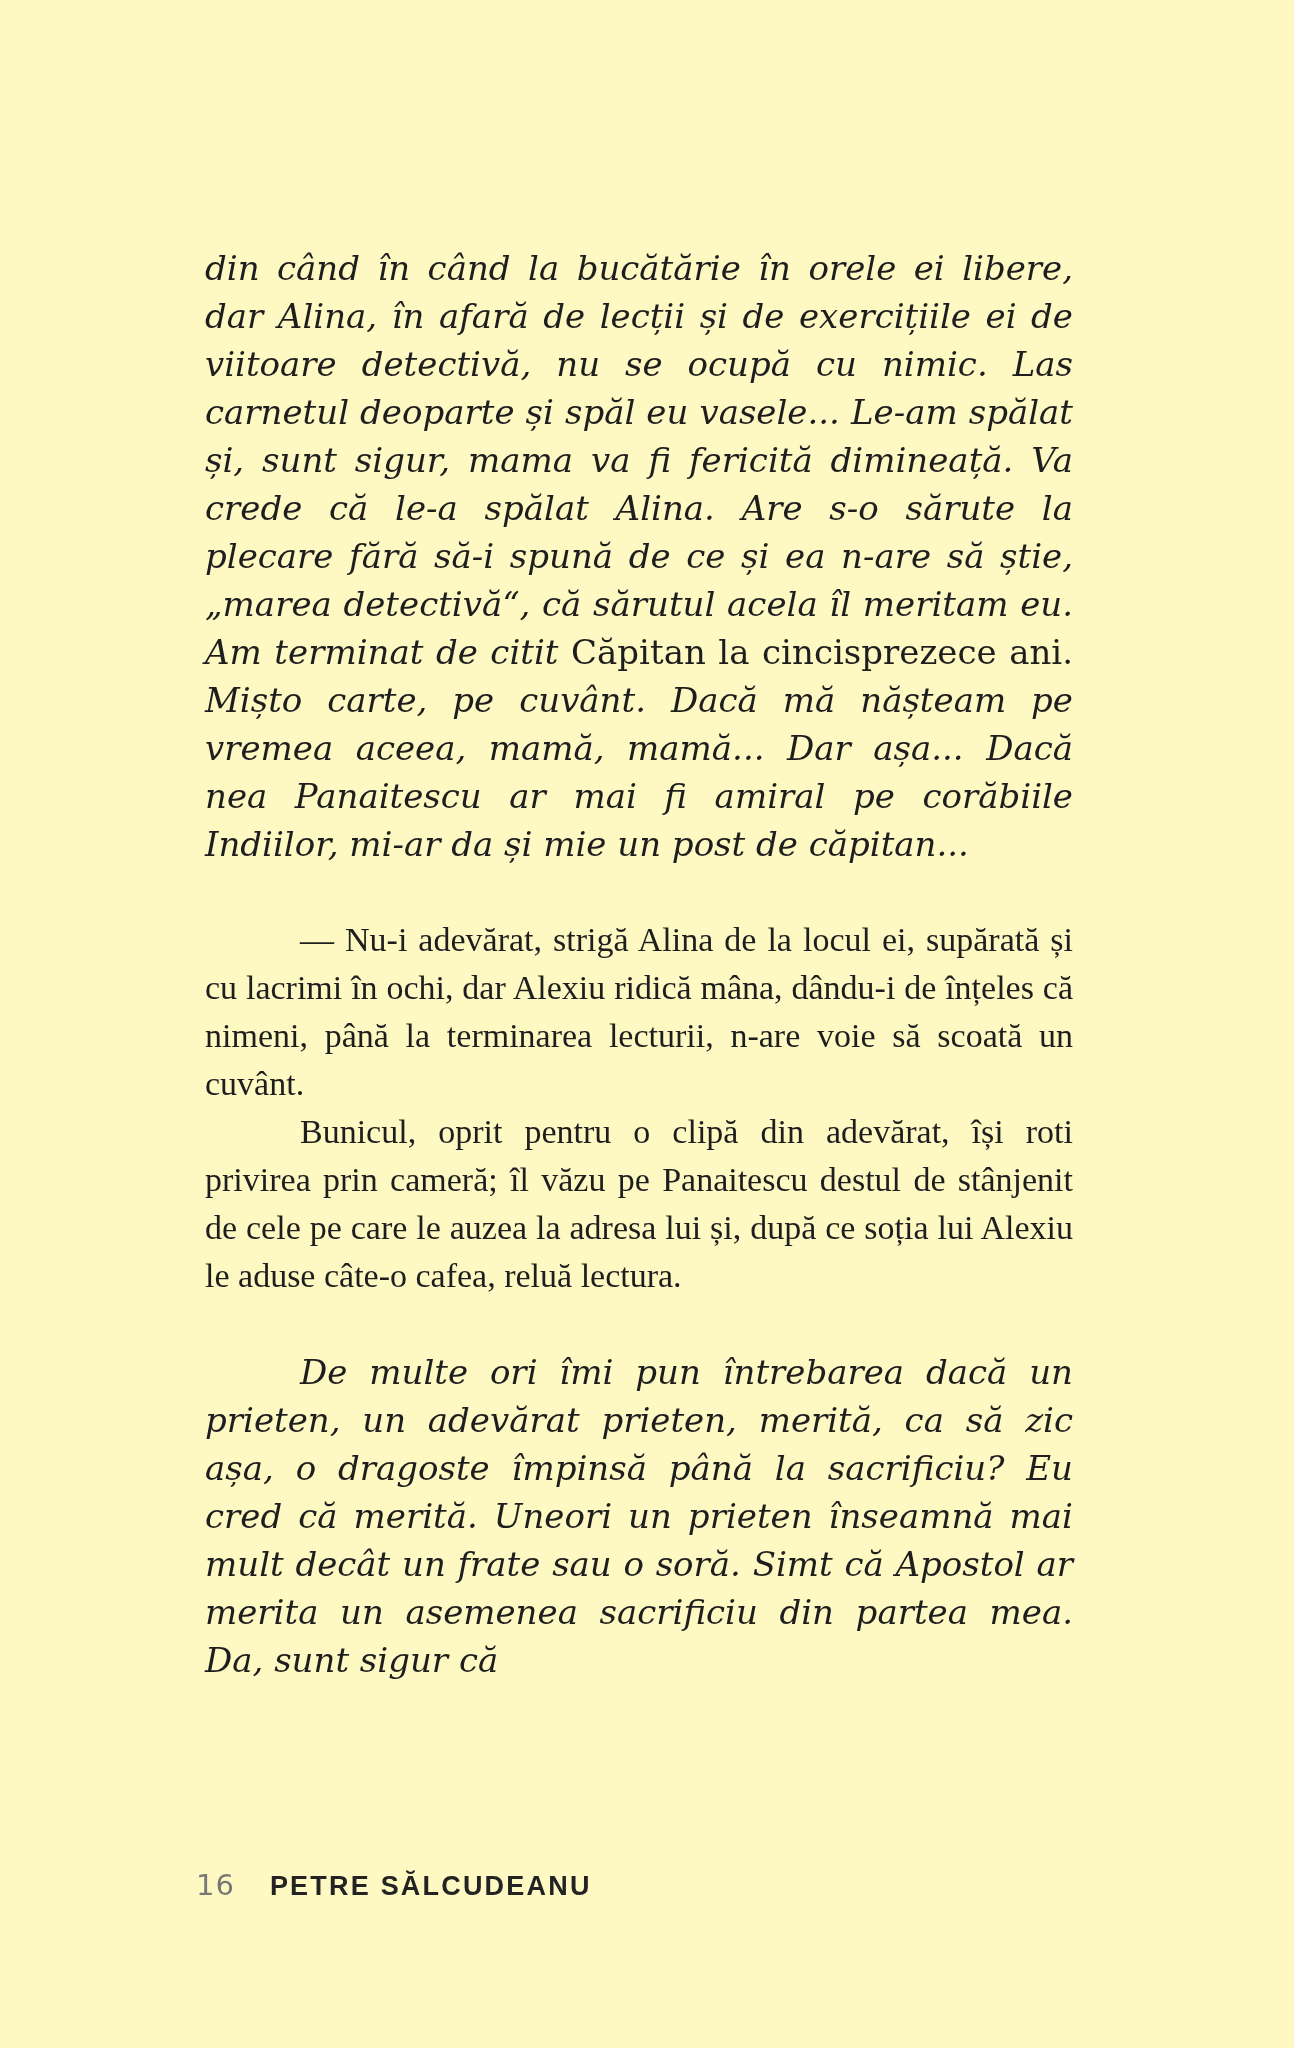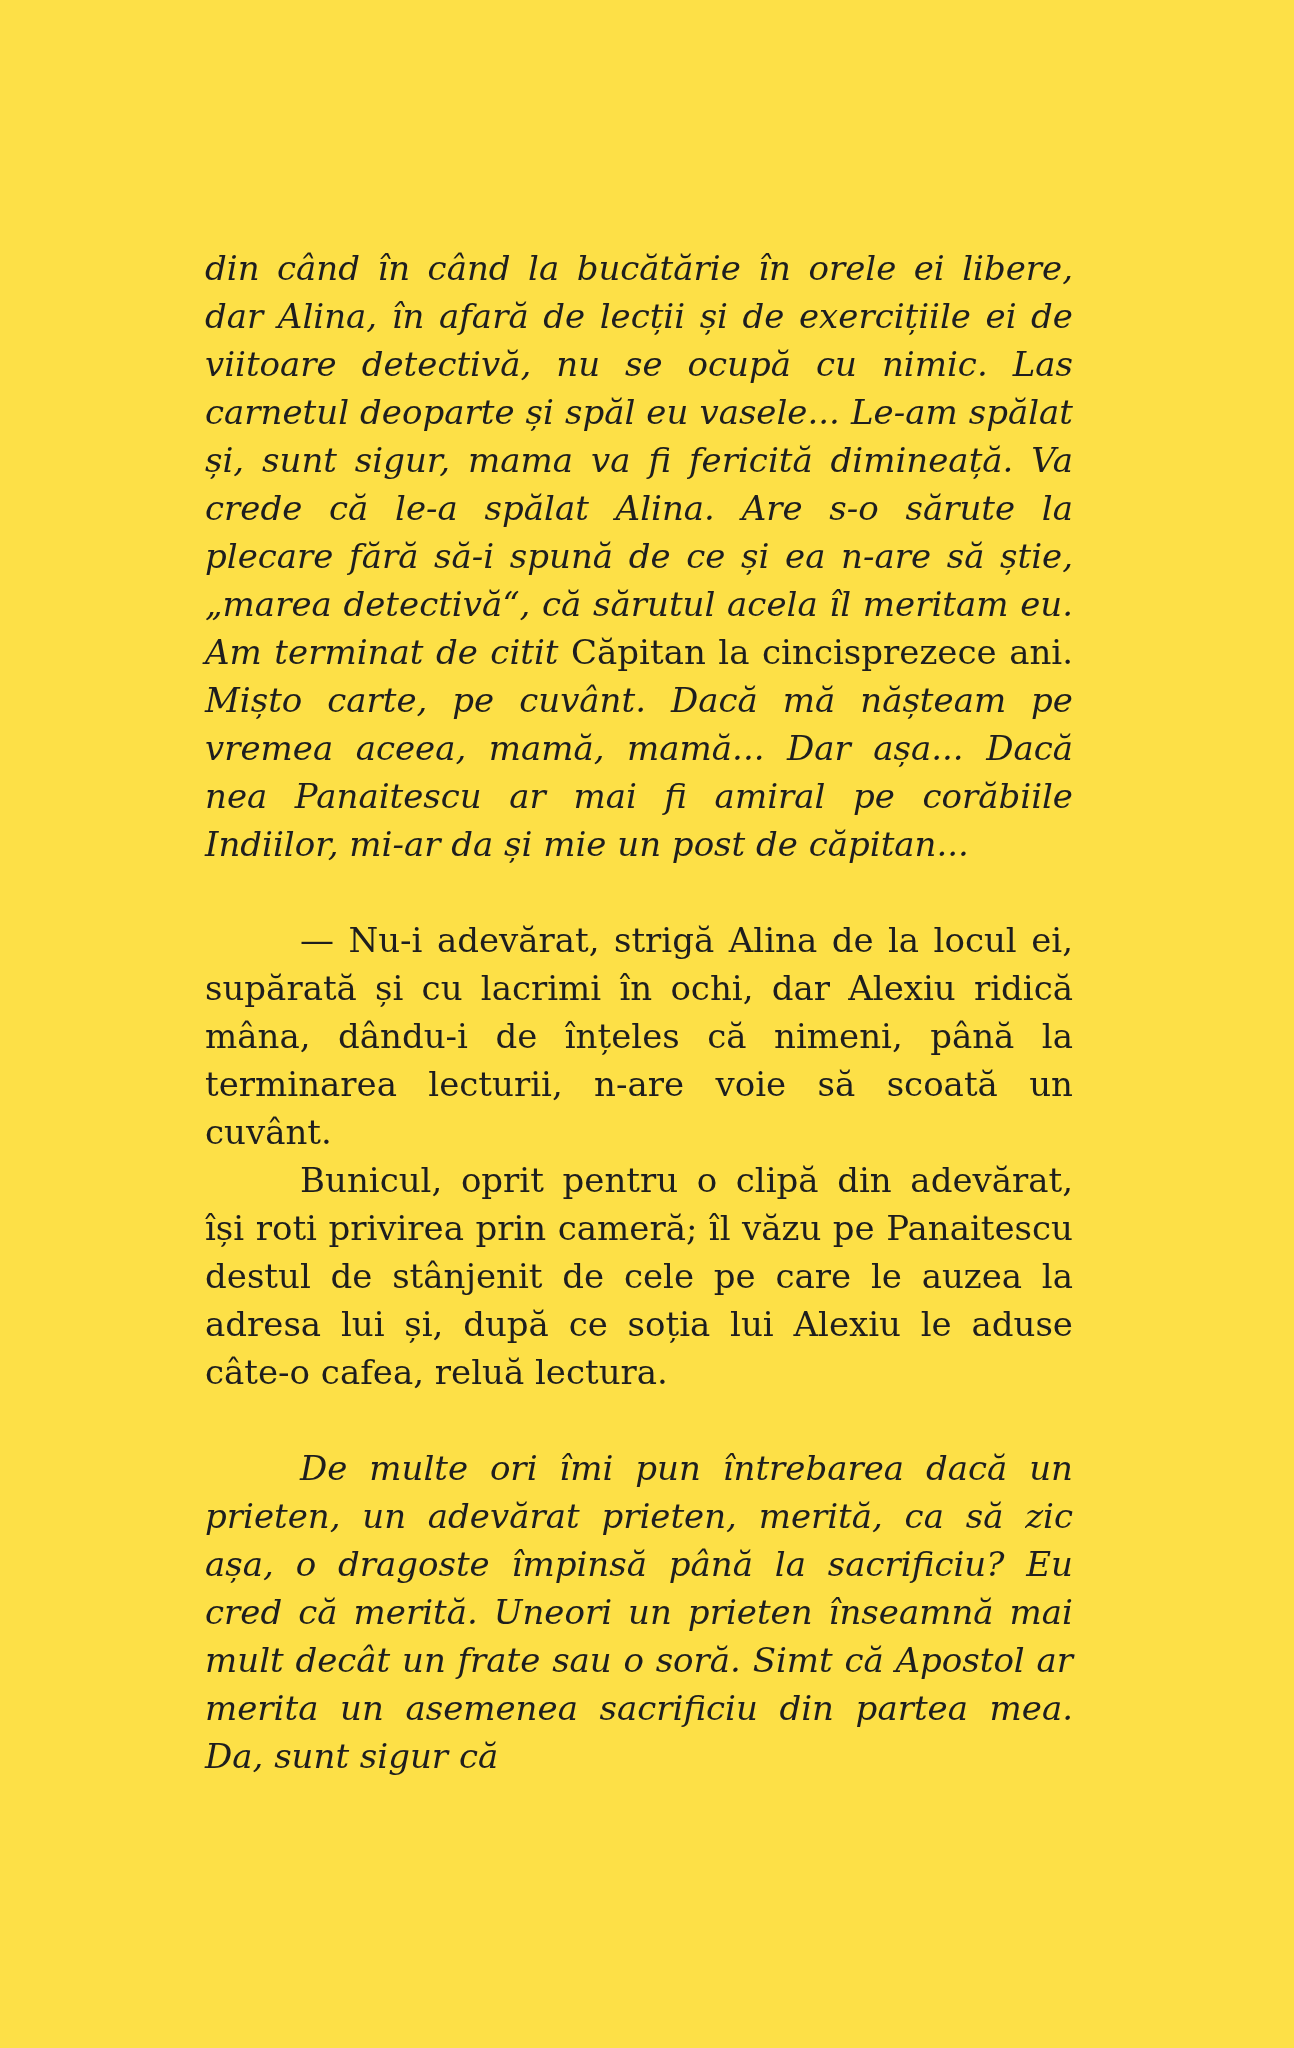--- a/index.html
+++ b/index.html
@@ -10,38 +10,38 @@
     width: 1294px;
     height: 2048px;
     position: relative;
     background: #fdfdfb;
     overflow: hidden;
     font-family: "DejaVu Serif", serif;
   }
   .page {
     position: absolute;
     inset: 0;
-    background: #fde047;
+    background: #fef9c3;
   }
   .text-block {
     position: absolute;
     left: 205px;
     top: 244px;
     width: 868px;
     color: #1e1e1e;
     font-size: 34px;
     line-height: 48px;
     text-align: justify;
   }
   .para {
     margin: 0;
   }
   .para.italic { font-style: italic; }
   .para .roman { font-style: normal; }
-  .para.roman { font-style: normal; }
+  .para.roman { font-style: normal; font-family: Liberation Serif, serif; }
   .para.indent { text-indent: 95px; }
   .para.gap-before { margin-top: 48px; }
   .footer {
     position: absolute;
     left: 196px;
     top: 1868px;
     display: flex;
     align-items: baseline;
     gap: 35px;
   }
@@ -71,14 +71,18 @@
 
 
     <p class="para roman indent gap-before"><span>— Nu-i adevărat, strigă Alina de la locul ei, supărată și cu lacrimi în ochi, dar Alexiu ridică mâna, dându-i de înțeles că nimeni, până la terminarea lecturii, n-are voie să scoată un cuvânt.</span></p>
 
     <p class="para roman indent"><span>Bunicul, oprit pentru o clipă din adevărat, își roti privirea prin cameră; îl văzu pe Panaitescu destul de stânjenit de cele pe care le auzea la adresa lui și, după ce soția lui Alexiu le aduse câte-o cafea, reluă lectura.</span></p>
 
     <p class="para italic indent gap-before"><span>De multe ori îmi pun întrebarea dacă un prieten, un adevărat prieten, merită, ca să zic așa, o dragoste împinsă până la sacrificiu? Eu cred că merită. Uneori un prieten înseamnă mai mult decât un frate sau o soră. Simt că Apostol ar merita un asemenea sacrificiu din partea mea. Da, sunt sigur că</span></p>
 
   </div>
 
+  <div class="footer">
+    <span class="page-number">16</span>
+    <span class="author-name">PETRE SĂLCUDEANU</span>
+  </div>
 
 </div>
 
 </body></html>

